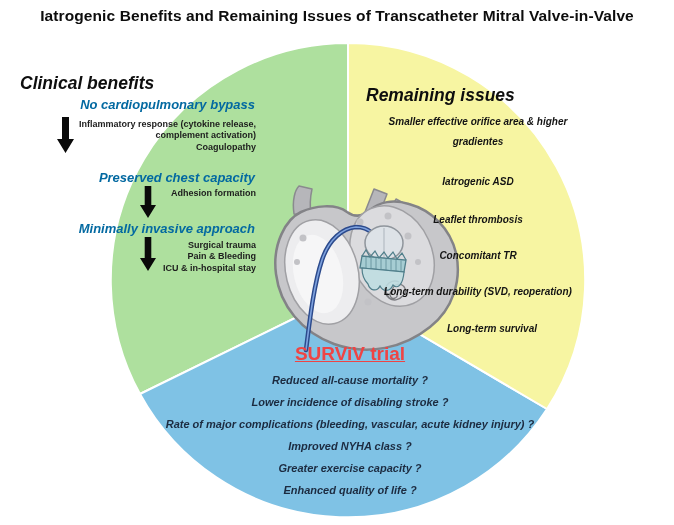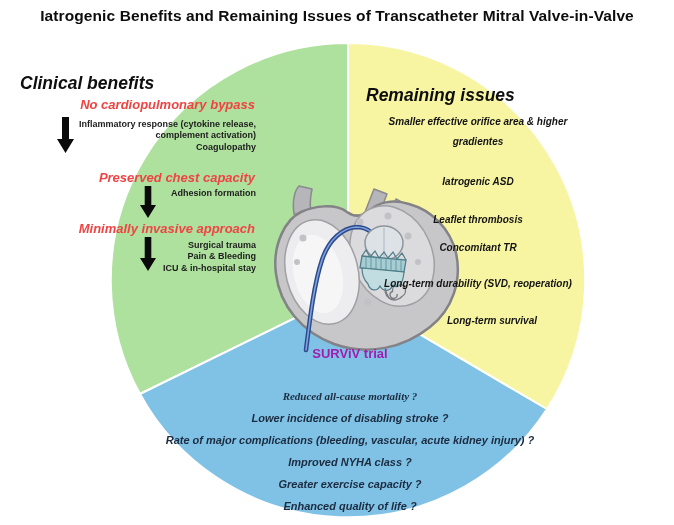--- a/index.html
+++ b/index.html
@@ -12,48 +12,48 @@
   .title{
     position:absolute;top:7px;left:0;right:0;text-align:center;
     font-size:15.5px;font-weight:bold;color:#0d0d0d;letter-spacing:.1px;
   }
 
   
   .clinical{position:absolute;left:20px;top:72px;width:236px;height:210px;}
   .sec-head{font-size:17.5px;font-weight:bold;font-style:italic;color:#0e0e0e;line-height:22px;}
   .clin-sub{
     position:absolute;left:0;right:1px;text-align:right;
-    font-size:13px;font-weight:bold;font-style:italic;color:#ef4444;line-height:14px;
+    font-size:13px;font-weight:bold;font-style:italic;color:#0369a1;line-height:14px;
   }
   .clin-det{
     position:absolute;right:0;width:190px;text-align:right;
     font-size:9px;font-weight:bold;color:#1d1d1d;line-height:11.4px;letter-spacing:0;
   }
   .s1{top:26px;} .d1{top:47px;}
   .s2{top:99px;} .d2{top:116px;}
   .s3{top:150px;} .d3{top:168px;}
   .arrow{position:absolute;}
 
   
   .remaining{position:absolute;left:366px;top:84px;width:224px;}
   .rem-item{
     text-align:center;font-size:10px;font-weight:bold;font-style:italic;
     color:#141414;line-height:20px;
   }
   .r1{margin-top:6px;} .r2{margin-top:20px;} .r3{margin-top:18px;}
-  .r4{margin-top:8px;} .r5{margin-top:16px;} .r6{margin-top:17px;padding-left:28px;}
+  .r4{margin-top:16px;} .r5{margin-top:16px;} .r6{margin-top:17px;padding-left:28px;}
 
   
   .trial{position:absolute;left:137px;top:342px;width:426px;text-align:center;}
-  .trial-head{font-size:13px;font-weight:bold;color:#a21caf;line-height:24px;}
+  .trial-head{font-size:19px;font-weight:bold;color:#ef4444;line-height:24px;text-decoration:underline;}
   .q{
     font-size:11px;font-weight:bold;font-style:italic;color:#1c2b40;
     line-height:12px;margin-top:10px;
   }
-  .q.first{margin-top:24px;font-family:Liberation Serif, serif;}
+  .q.first{margin-top:8px;}
 </style>
 </head>
 <body>
 
 <div class="stage">
 
   <svg class="backdrop" viewBox="0 0 674 525">
 
     <path d="M348 292 L348 43 A237 237 0 0 0 140 394 Z" stroke="#ffffff" stroke-width="2" stroke-linejoin="round" fill="#aee09e"></path>
     <path d="M348 292 L140 394 A237 237 0 0 0 547 409 Z" stroke="#ffffff" stroke-width="2" stroke-linejoin="round" fill="#7fc2e5"></path>

